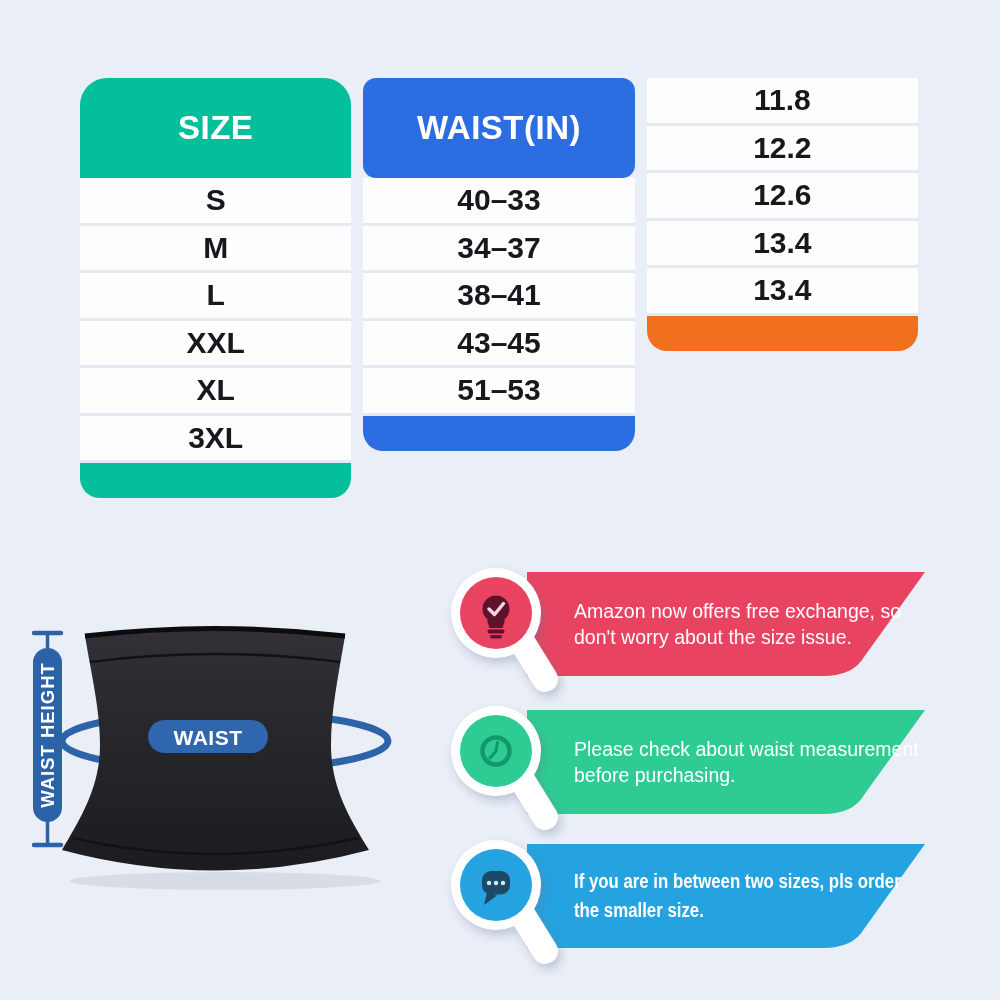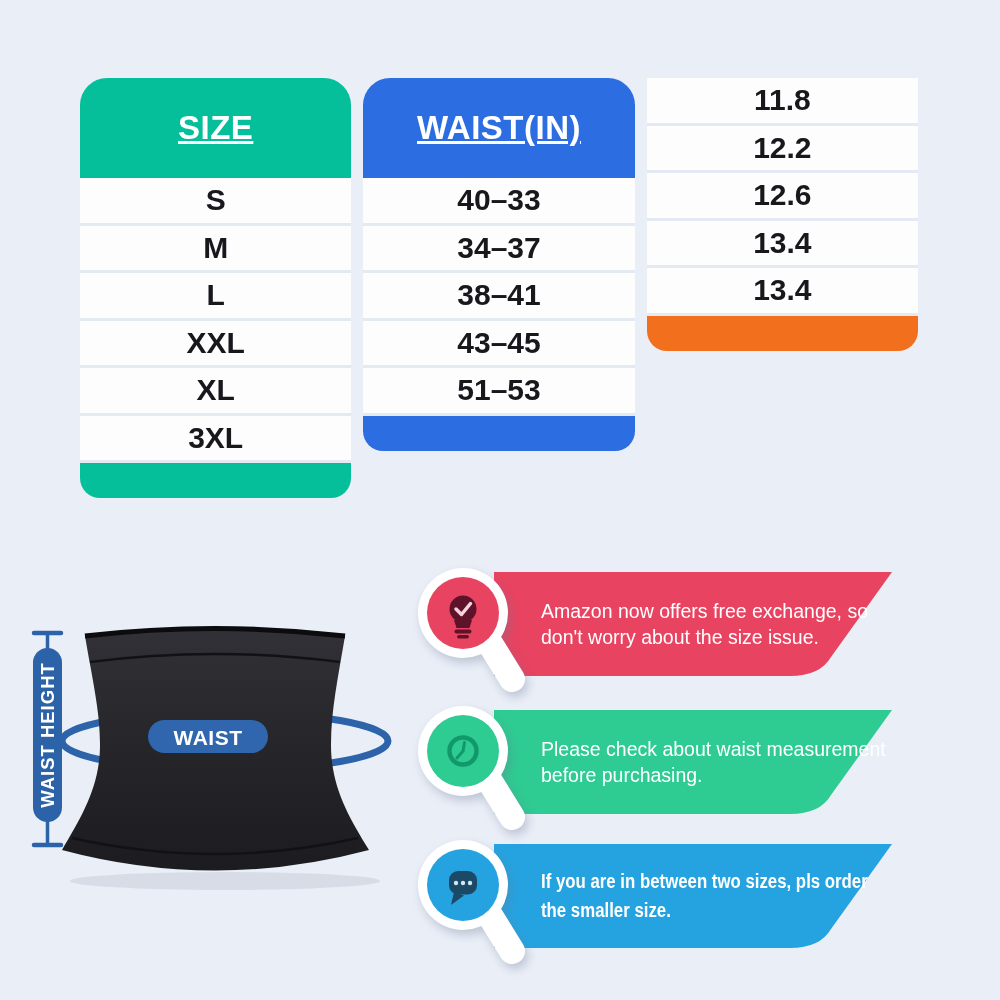--- a/index.html
+++ b/index.html
@@ -9,38 +9,37 @@
     font-family:"Liberation Sans", sans-serif;
   }
 
   
   .size-table { position:absolute; left:80px; top:78px; width:838px; display:flex; gap:12px; }
   .tcol { flex:1; display:flex; flex-direction:column; }
   .thead {
     height:100px; display:flex; align-items:center; justify-content:center;
     color:#ffffff; font-weight:bold; font-size:33px; letter-spacing:.5px;
     border-radius:27px 27px 0 0;
-    text-decoration:underline;
   }
   .bg-green  { background:#04bf9a; }
-  .bg-blue   { background:#2d6de2; }
+  .bg-blue   { background:#2d6de2;border-radius:13px; }
   .bg-orange { background:#f2701d; }
   .cell {
     height:47.5px; box-sizing:border-box; background:#fdfdfe;
     border-bottom:3px solid #e3eaf4;
     display:flex; align-items:center; justify-content:center;
     font-size:30px; font-weight:bold; color:#17171c;
   }
   .tfoot { height:35px; border-radius:0 0 20px 20px; }
 
   
   .diagram-svg { position:absolute; left:18px; top:598px; }
 
   
-  .note { position:absolute; left:416px; width:505px; height:140px; }
+  .note { position:absolute; left:449px; width:505px; height:140px; }
   .note-1 { top:565px; } .note-2 { top:703px; } .note-3 { top:837px; }
   .banner-svg { position:absolute; left:78px; top:7px; }
   .badge-svg  { position:absolute; left:0; top:0; filter:drop-shadow(3px 5px 5px rgba(110,120,150,.35)); }
   .note-text {
     position:absolute; left:125px; top:7px; height:104px; width:360px;
     display:flex; flex-direction:column; justify-content:center;
     color:#ffffff; font-size:19.5px; line-height:26px; white-space:nowrap;
   }
   .note-3 .note-text {
     font-weight:bold; font-size:20px; line-height:29px;

